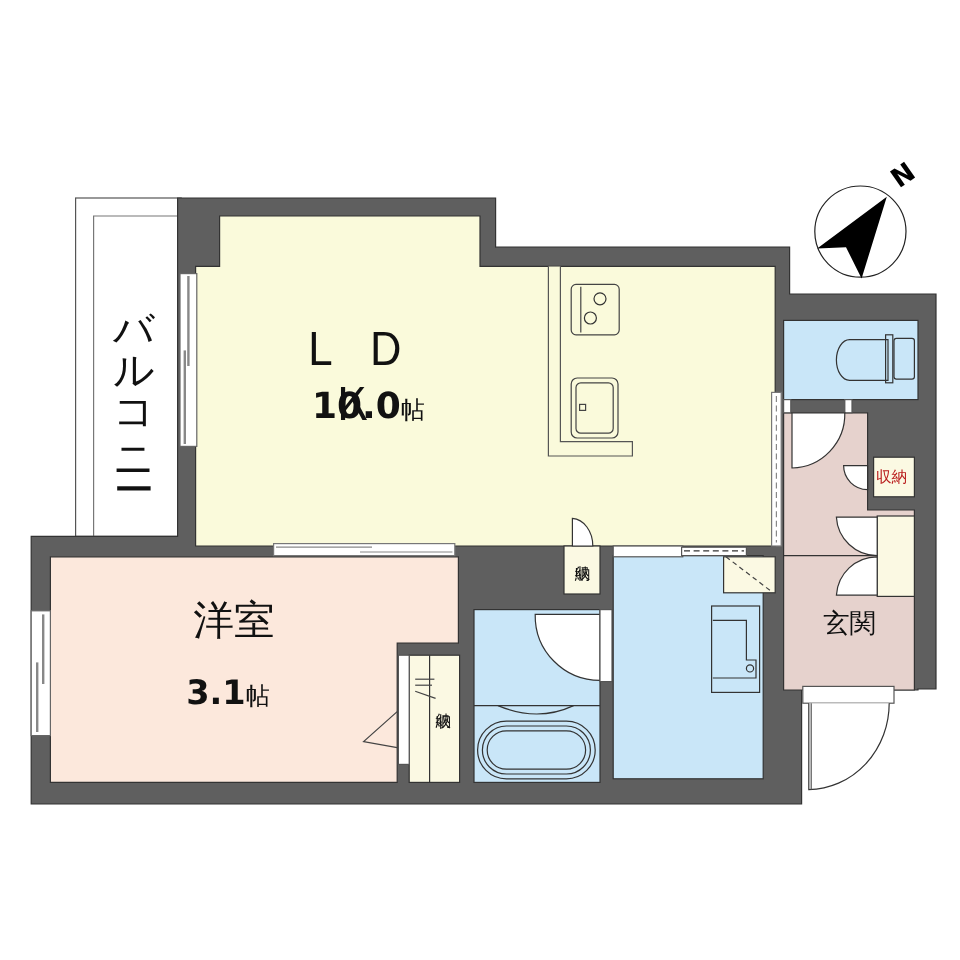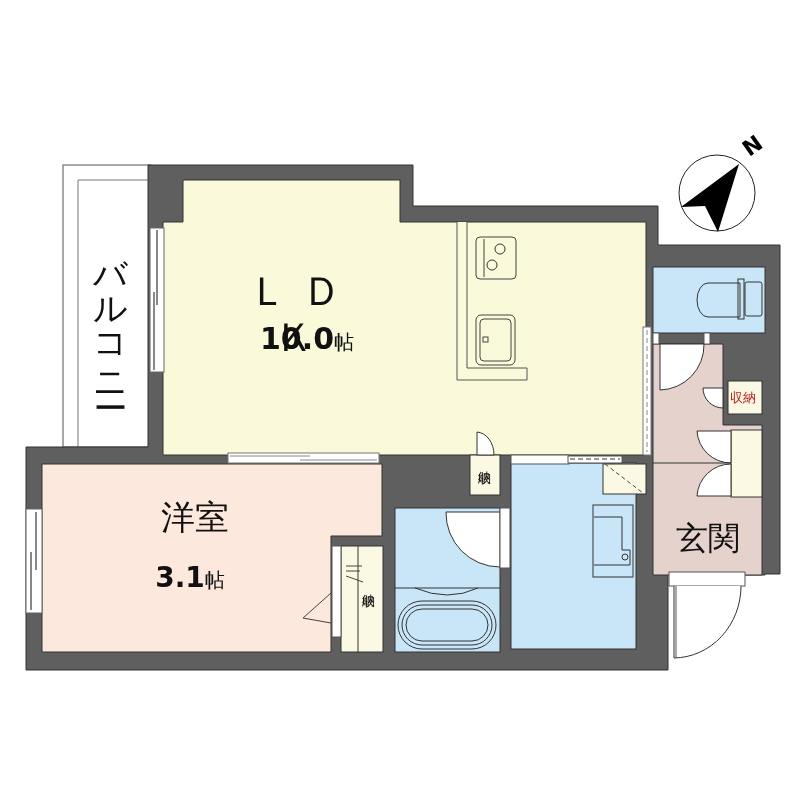--- a/index.html
+++ b/index.html
@@ -4,21 +4,21 @@
   <style>
     html, body { margin: 0; padding: 0; background: #ffffff; }
     body { width: 800px; height: 800px; position: relative; overflow: hidden; font-family: "DejaVu Sans", sans-serif; }
     svg { position: absolute; left: 0; top: 0; }
     .label { position: absolute; color: #111; text-align: center; line-height: 1.15; font-family: "DejaVu Sans", sans-serif; }
     .ldk-name { left: 227px; top: 268px; width: 150px; font-size: 40px; letter-spacing: 14px; }
     .ldk-size { left: 232px; top: 322px; width: 150px; font-size: 30px; font-weight: bold; }
     .yoshitsu-name { left: 135px; top: 498px; width: 120px; font-size: 34px; }
     .yoshitsu-size { left: 130px; top: 562px; width: 120px; font-size: 28px; font-weight: bold; }
     .unit { font-size: 20px; font-weight: normal; }
-    .genkan { left: 668px; top: 520px; width: 80px; font-size: 32px; }
+    .genkan { left: 668px; top: 508px; width: 80px; font-size: 22px; }
     .balcony { left: 86px; top: 236px; width: 44px; font-size: 34px; writing-mode: vertical-rl; text-orientation: upright; letter-spacing: 0px; }
     .storage { position: absolute; font-size: 13px; writing-mode: vertical-rl; text-orientation: upright; color: #111; line-height: 1; }
     .storage-h { position: absolute; font-size: 13px; color: #b91c1c; }
   </style>
 </head>
 <body>
 
 <svg width="800" height="800" viewBox="0 0 800 800">
 
   <g>

